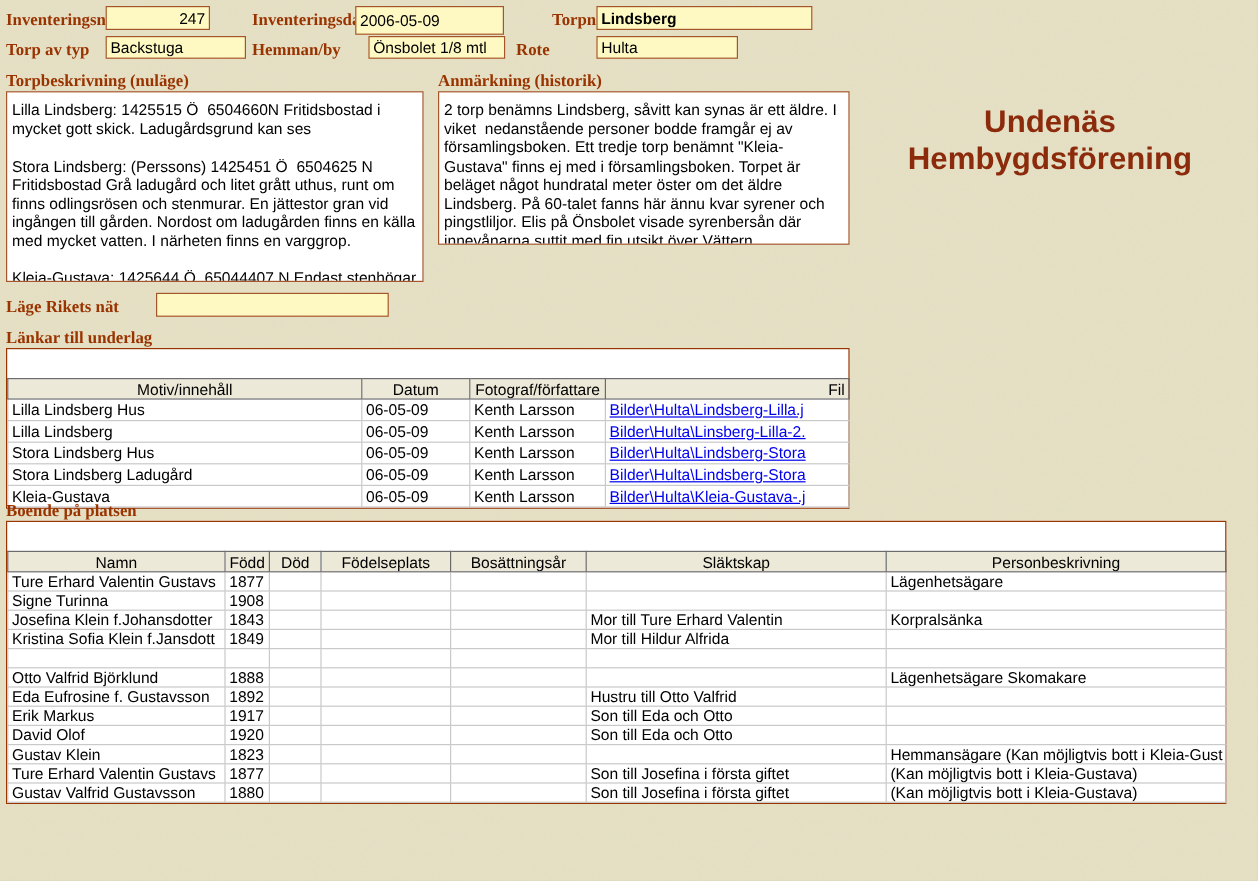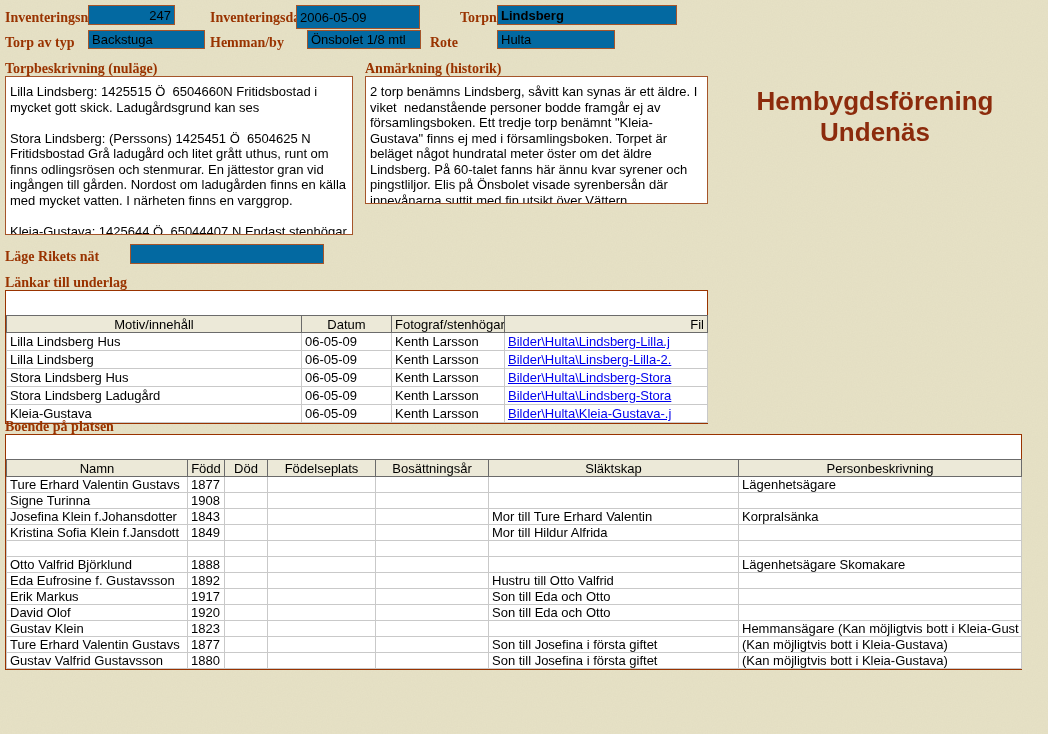--- a/index.html
+++ b/index.html
@@ -5,21 +5,21 @@
   * { margin:0; padding:0; box-sizing:border-box; }
   html,body { background:#d9d4b8; }
   body { font-family:"Liberation Sans", sans-serif; }
   .page { position:relative; width:1048px; height:734px; background:#e7e2c6; overflow:hidden; }
   .texture { position:absolute; left:0; top:0; opacity:.5; pointer-events:none; }
   .content { position:absolute; inset:0; }
 
   .lbl { position:absolute; font-family:"Liberation Serif", serif; font-weight:bold;
          font-size:14px; color:#993300; white-space:nowrap; }
 
-  .inp { position:absolute; background:#0369a1; border:1px solid #a5552a;
+  .inp { position:absolute; background:#fef9c3; border:1px solid #a5552a;
          font:13px "Liberation Sans", sans-serif; padding:1px 3px; color:#000; }
   input.inp { outline:none; border-radius:0; }
   .num { text-align:right; }
   .bold { font-weight:bold; }
 
   .box { position:absolute; background:#fff; border:1px solid #a5552a;
          font:13px/15.5px "Liberation Sans", sans-serif; padding:7px 4px;
          white-space:pre-wrap; overflow:hidden; color:#000; }
 
   .brand { position:absolute; left:726px; top:86px; width:298px; text-align:center; }
@@ -72,41 +72,41 @@
     <span class="lbl" style="left:365px; top:61px">Anmärkning (historik)</span>
     <div class="box" style="left:5px; top:76px; width:348px; height:159px">Lilla Lindsberg: 1425515 Ö  6504660N Fritidsbostad i mycket gott skick. Ladugårdsgrund kan ses
 
 Stora Lindsberg: (Perssons) 1425451 Ö  6504625 N
 Fritidsbostad Grå ladugård och litet grått uthus, runt om finns odlingsrösen och stenmurar. En jättestor gran vid ingången till gården. Nordost om ladugården finns en källa med mycket vatten. I närheten finns en varggrop.
 
 Kleia-Gustava: 1425644 Ö  65044407 N Endast stenhögar återstår</div>
     <div class="box" style="left:365px; top:76px; width:343px; height:128px">2 torp benämns Lindsberg, såvitt kan synas är ett äldre. I viket  nedanstående personer bodde framgår ej av församlingsboken. Ett tredje torp benämnt "Kleia-Gustava" finns ej med i församlingsboken. Torpet är beläget något hundratal meter öster om det äldre Lindsberg. På 60-talet fanns här ännu kvar syrener och pingstliljor. Elis på Önsbolet visade syrenbersån där innevånarna suttit med fin utsikt över Vättern.</div>
 
     <div class="brand">
+      <div class="t">Undenäs</div>
       <div class="t">Hembygdsförening</div>
-      <div class="t">Undenäs</div>
     </div>
 
     <span class="lbl" style="left:5px; top:249px">Läge Rikets nät</span>
     <input class="inp" style="left: 130px; top: 244px; width: 194px; height: 20px;" value="">
 
     <span class="lbl" style="left:5px; top:275px">Länkar till underlag</span>
     <div class="tframe links-frame">
       <table>
         <colgroup>
             <col style="width:295px">
             <col style="width:90px">
             <col style="width:113px">
             <col style="width:203px">
           </colgroup>
         <thead>
             <tr>
               <th>Motiv/innehåll</th>
               <th>Datum</th>
-              <th>Fotograf/stenhögar</th>
+              <th>Fotograf/författare</th>
               <th>Fil</th>
             </tr>
           </thead>
         <tbody>
             <tr>
               <td>Lilla Lindsberg Hus</td>
               <td>06-05-09</td>
               <td>Kenth Larsson</td>
               <td><a href="#">Bilder\Hulta\Lindsberg-Lilla.j</a></td>
             </tr>

